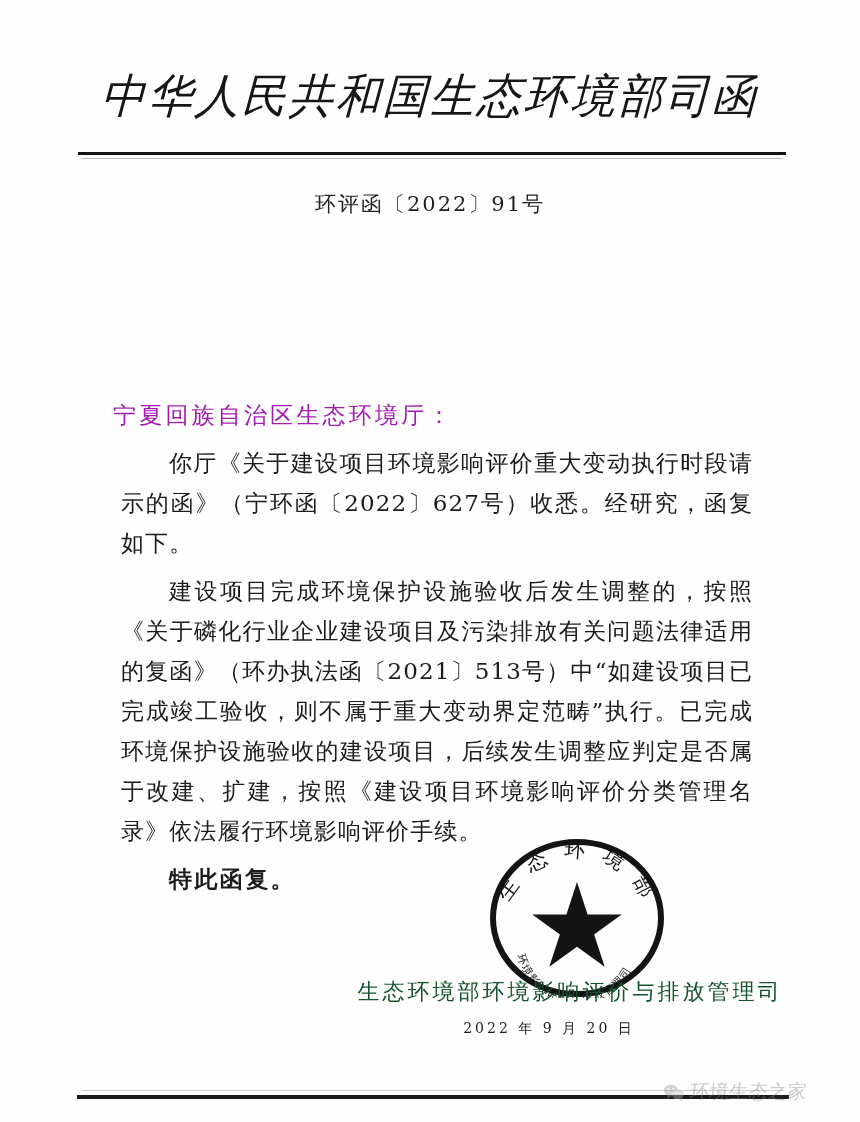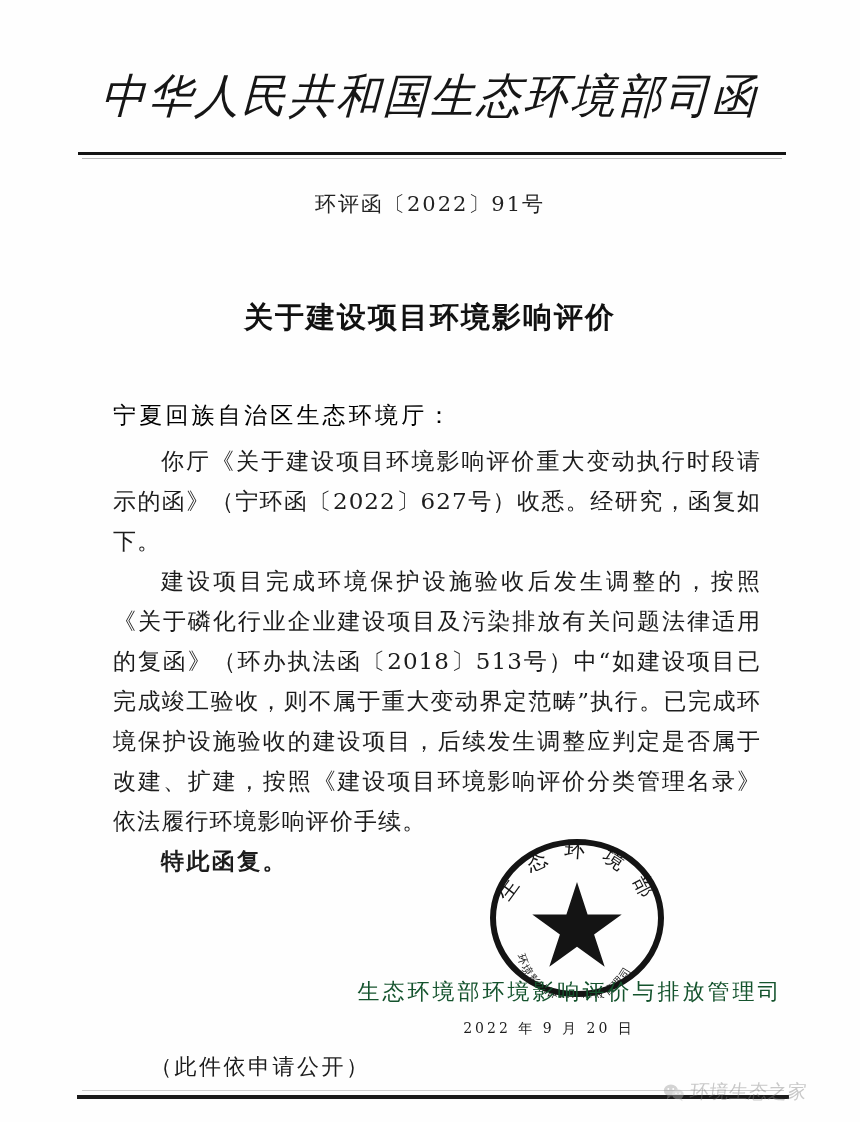--- a/index.html
+++ b/index.html
@@ -90,32 +90,32 @@
   .body-block {
     position: absolute;
     left: 113px;
     top: 395px;
     width: 648px;
   }
   .salutation {
     font-size: 23px;
     letter-spacing: 3.2px;
     line-height: 40px;
-    color: #000000;
+    color: #a21caf;
     margin-bottom: 6px;
   }
   .para {
     font-size: 23px;
     letter-spacing: 1.1px;
     line-height: 40px;
     text-align: justify;
     text-align-last: left;
     text-indent: 48px;
     color: #1c1c1c;
-    margin: 0;
+    margin: 8px;
   }
   .para.spaced {
     letter-spacing: 2.4px;
     font-weight: bold;
   }
 
   
   .signature-block {
     position: absolute;
     left: 330px;
@@ -203,27 +203,26 @@
 
   <div class="masthead">
     <span class="masthead-title">中华人民共和国生态环境部司函</span>
   </div>
   <div class="rule-top"></div>
   <div class="rule-top-shadow"></div>
 
   <div class="docnum">环评函〔2022〕91号</div>
 
   <div class="title-block">
-    <div class="title-line">关于建设项目环境影响评价</div>
   </div>
 
   <div class="body-block">
     <div class="salutation">宁夏回族自治区生态环境厅：</div>
     <p class="para">你厅《关于建设项目环境影响评价重大变动执行时段请示的函》（宁环函〔2022〕627号）收悉。经研究，函复如下。</p>
-    <p class="para">建设项目完成环境保护设施验收后发生调整的，按照《关于磷化行业企业建设项目及污染排放有关问题法律适用的复函》（环办执法函〔2018〕513号）中“如建设项目已完成竣工验收，则不属于重大变动界定范畴”执行。已完成环境保护设施验收的建设项目，后续发生调整应判定是否属于改建、扩建，按照《建设项目环境影响评价分类管理名录》依法履行环境影响评价手续。</p>
+    <p class="para">建设项目完成环境保护设施验收后发生调整的，按照《关于磷化行业企业建设项目及污染排放有关问题法律适用的复函》（环办执法函〔2021〕513号）中“如建设项目已完成竣工验收，则不属于重大变动界定范畴”执行。已完成环境保护设施验收的建设项目，后续发生调整应判定是否属于改建、扩建，按照《建设项目环境影响评价分类管理名录》依法履行环境影响评价手续。</p>
     <p class="para spaced">特此函复。</p>
   </div>
 
   <div class="seal">
     <svg viewBox="0 0 186 160" width="186" height="160" aria-hidden="true">
       <defs>
         <path id="arcTop" d="M 20 92 A 73 73 0 0 1 166 92" fill="none"></path>
         <path id="arcBottom" d="M 32 104 A 61 61 0 0 0 154 104" fill="none"></path>
       </defs>
       <ellipse cx="93" cy="80" rx="84" ry="76" fill="none" stroke="#141414" stroke-width="6"></ellipse>
@@ -235,21 +234,20 @@
       </text>
       <polygon points="93,44 103.6,76.4 137.7,76.4 110.1,96.4 120.7,128.8 93,108.8 65.3,128.8 75.9,96.4 48.3,76.4 82.4,76.4" fill="#141414"></polygon>
     </svg>
   </div>
 
   <div class="signature-block">
     <div class="sig-org">生态环境部环境影响评价与排放管理司</div>
     <div class="sig-date">2022 年 9 月 20 日</div>
   </div>
 
-  <div class="footer-note">（此件依申请公开）</div>
   <div class="rule-bottom-faint"></div>
   <div class="rule-bottom"></div>
 
   <div class="watermark">
     <svg class="wm-icon" viewBox="0 0 28 24">
       <ellipse cx="10" cy="9.5" rx="9" ry="7.6" fill="#9a9a9a"></ellipse>
       <polygon points="6,15 5,20.5 9.5,17.5" fill="#9a9a9a"></polygon>
       <circle cx="6.8" cy="7.6" r="1.25" fill="#ffffff"></circle>
       <circle cx="13" cy="7.6" r="1.25" fill="#ffffff"></circle>
       <ellipse cx="19" cy="14.5" rx="7.4" ry="6.2" fill="#b4b4b4"></ellipse>

